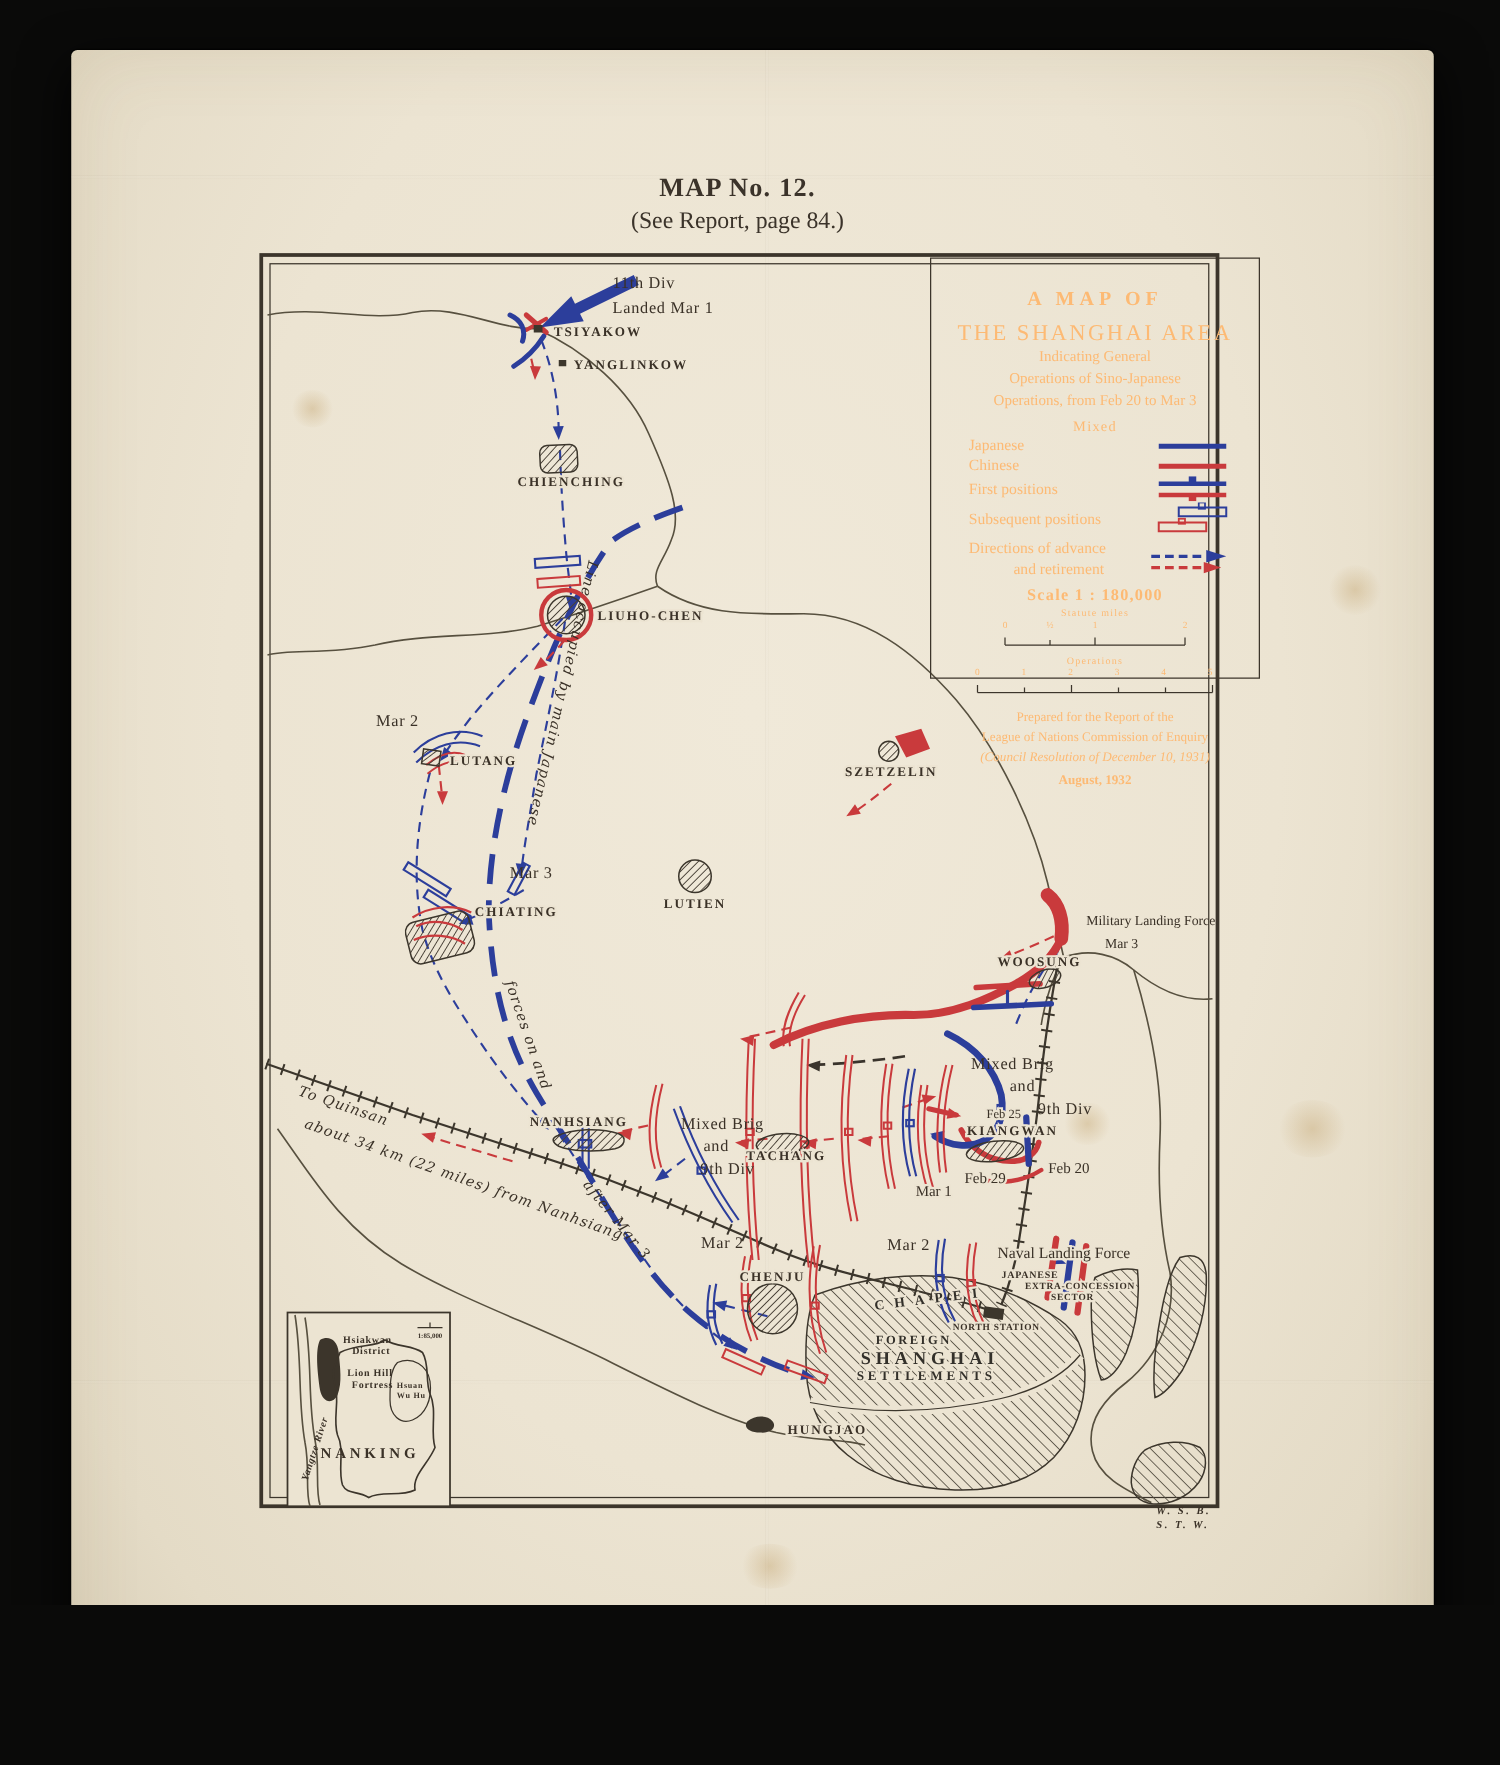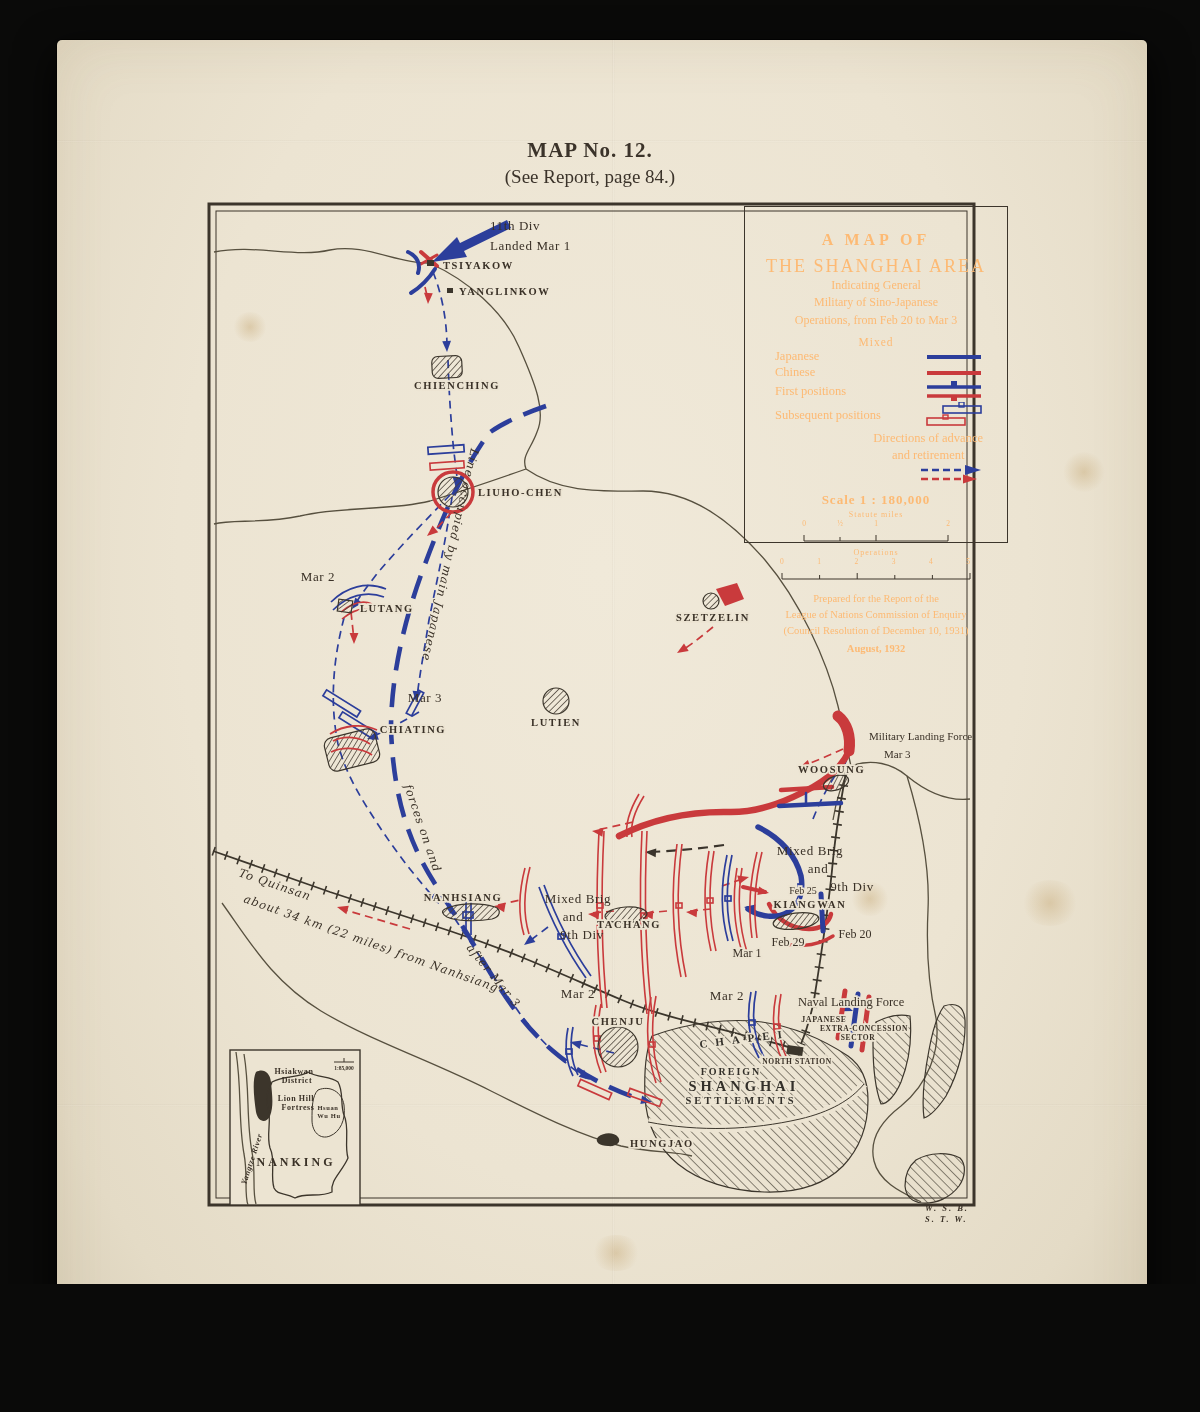--- a/index.html
+++ b/index.html
@@ -54,29 +54,29 @@
   
   .legend-box { position:absolute; left:744px; top:206px; width:264px; height:337px; box-sizing:border-box;
                 border:1.7px solid #3c352b; background:transparent; text-align:center; color:#fdba74; }
   .lg-t1 { margin-top:24px; font-size:16px; letter-spacing:4px; font-weight:bold; }
   .lg-t2 { margin-top:7px; font-size:18px; letter-spacing:2px; font-weight:normal; }
   .lg-sub { font-size:12px; line-height:1.45;font-family:Liberation Serif, serif; }
   .lg-head { margin-top:7px; font-size:11.5px; letter-spacing:1px; }
   .lg-row { display:flex; align-items:center; padding:1px 24px 0 30px; }
   .lg-row .lbl { flex:1; text-align:left; font-size:12.5px; }
   .lg-row .smp { width:66px; display:flex; justify-content:flex-end; }
-  .lg-dir { padding:2px 24px 0 30px; display:flex; align-items:flex-end;flex-direction:column; }
+  .lg-dir { padding:2px 24px 0 30px; display:flex; align-items:flex-end; }
   .lg-dir .lbl { flex:1; text-align:left; font-size:12.5px; line-height:1.35; }
   .lg-scale { margin-top:4px; font-size:13px; font-weight:bold; letter-spacing:1px; }
   .lg-bar-lbl { margin-top:2px; font-size:8px; letter-spacing:1px; }
   .lg-ruler { position:relative; margin:0 auto; }
   .lg-ticks { position:relative; height:9px; font-size:7.5px; }
   .lg-ticks span { position:absolute; transform:translateX(-50%); }
   .lg-prep { margin-top:7px; font-size:10.5px; line-height:1.55; }
-  .lg-prep .it { }
+  .lg-prep .it { font-style:italic; }
   .lg-date { margin-top:3px; font-size:10.5px; font-weight:bold; }
 
   .credits { position:absolute; left:925px; top:1203px; font-size:8.5px; font-style:italic; font-weight:bold;
              letter-spacing:2px; color:#3a3127; line-height:1.3; }
 </style>
 </head>
 <body>
 
 <div class="stage">
   <div class="paper"></div>
@@ -368,21 +368,21 @@
       <text class="t-town-s" x="329" y="1118" text-anchor="middle" style="font-size:6.5px">Wu Hu</text>
       <text class="t-town" x="296" y="1166" text-anchor="middle" style="font-size:12px;letter-spacing:3px">NANKING</text>
     </g>
   </svg>
 
   <div class="legend-box">
     <div class="lg-t1">A MAP OF</div>
     <div class="lg-t2">THE SHANGHAI AREA</div>
     <div class="lg-sub">
       <div>Indicating General</div>
-      <div>Military of Sino-Japanese</div>
+      <div>Operations of Sino-Japanese</div>
       <div>Operations, from Feb 20 to Mar 3</div>
     </div>
     <div class="lg-head">Mixed</div>
 
     <div class="lg-row">
       <span class="lbl">Japanese</span>
       <span class="smp">
         <svg width="58" height="8">
             <line x1="2" y1="4" x2="56" y2="4" stroke="#2c3e9b" stroke-width="4"></line>
           </svg>

